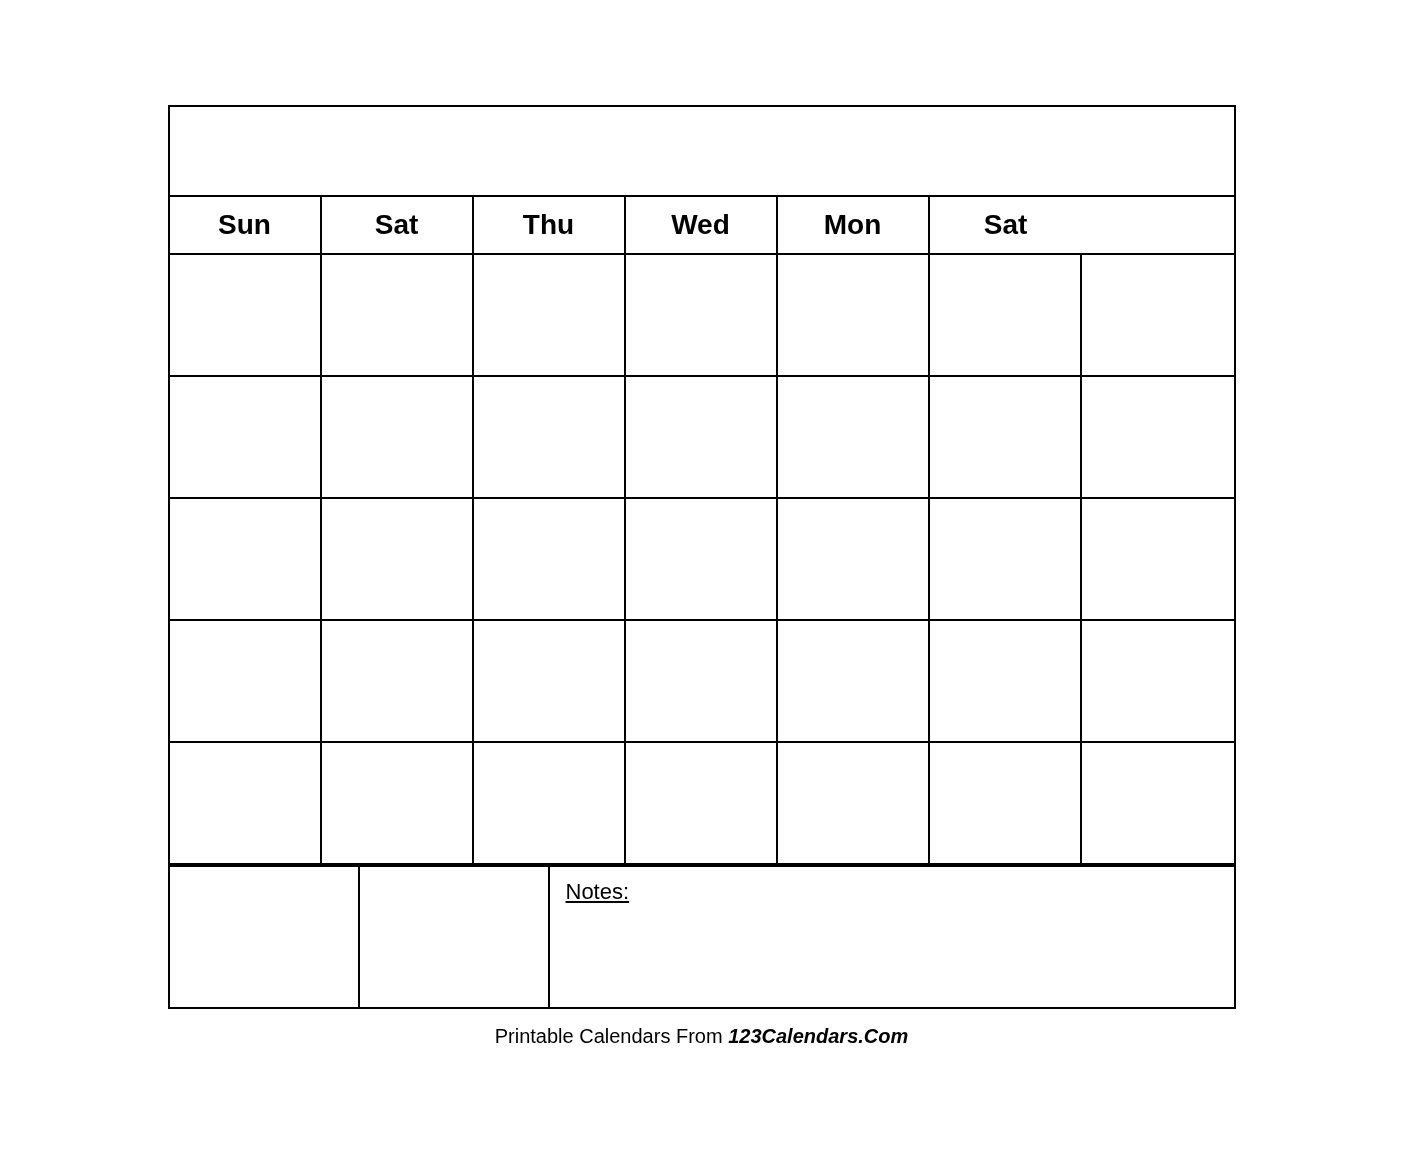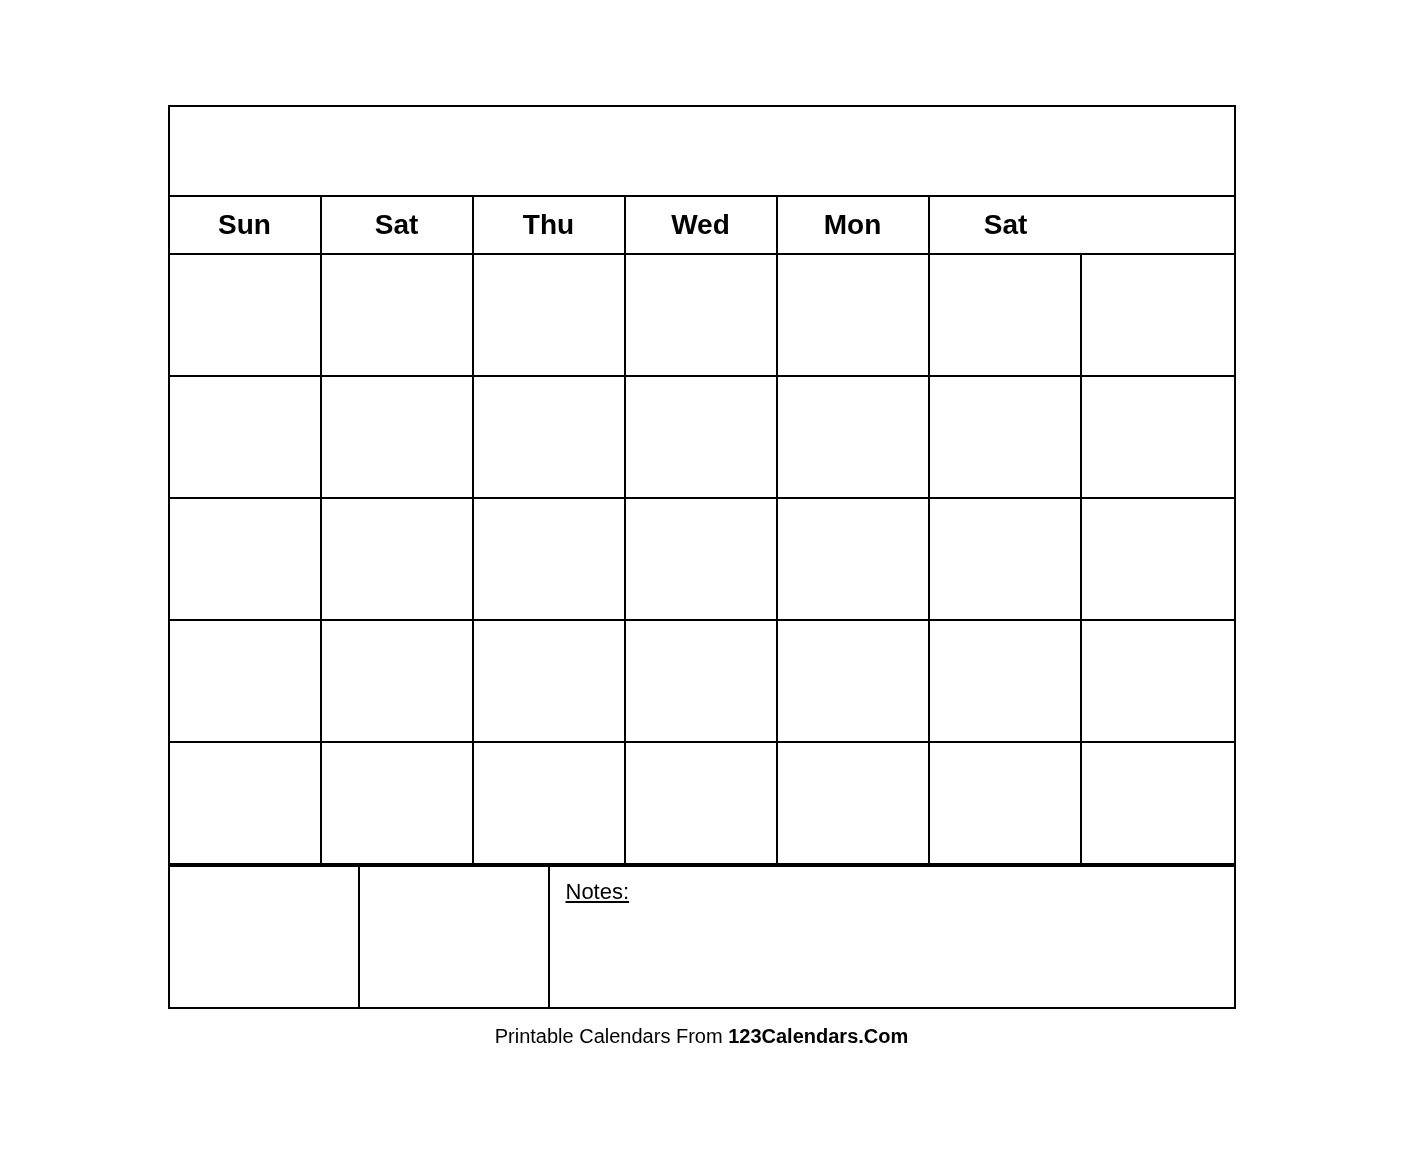--- a/index.html
+++ b/index.html
@@ -99,20 +99,21 @@
 
     .footer {
       margin-top: 16px;
       font-size: 20px;
       color: #000;
       text-align: center;
     }
 
     .footer-bold {
       font-weight: bold;
+      font-style: italic;
     }
   </style>
 </head>
 <body>
 
 <div class="calendar-wrapper">
 
   <div class="calendar-title-row"></div>
 
   <div class="calendar-header">

